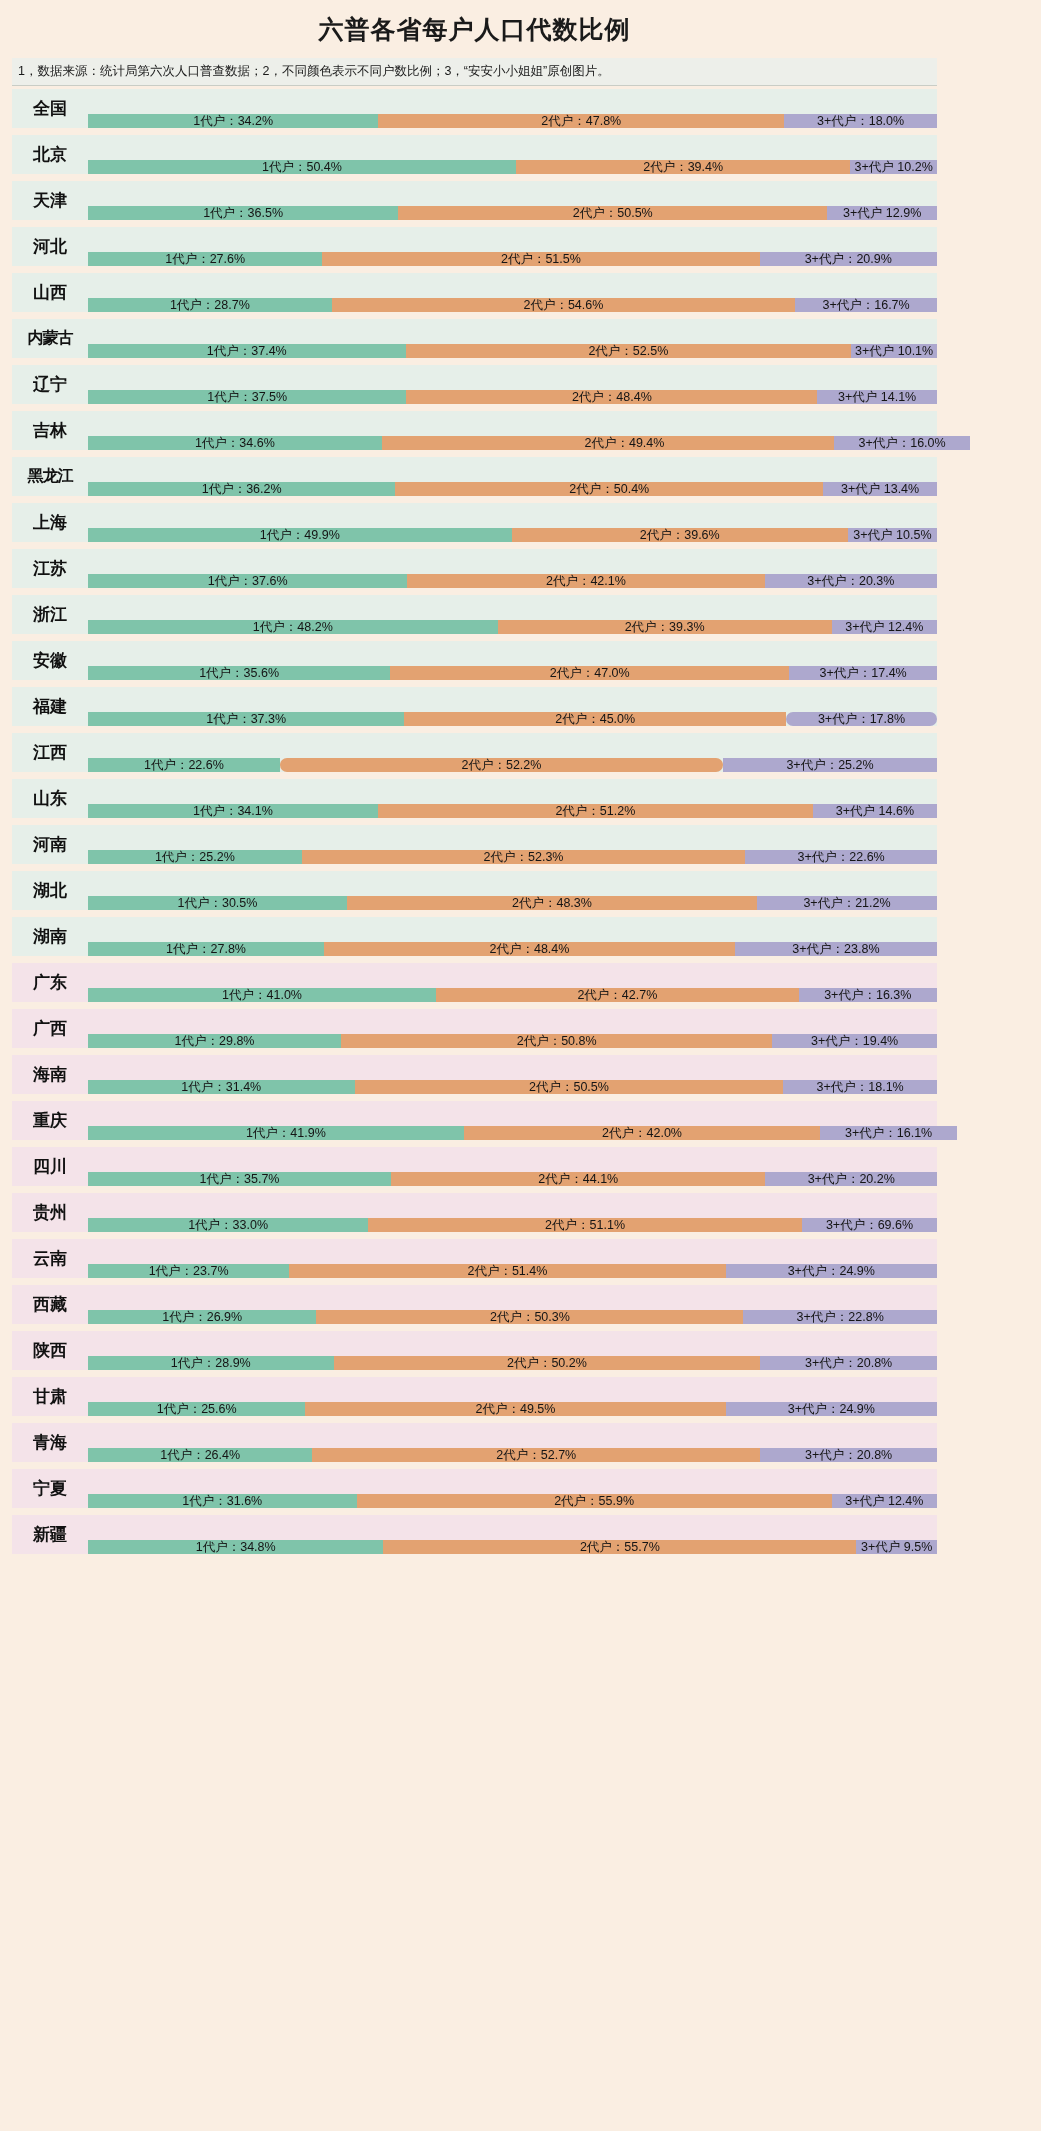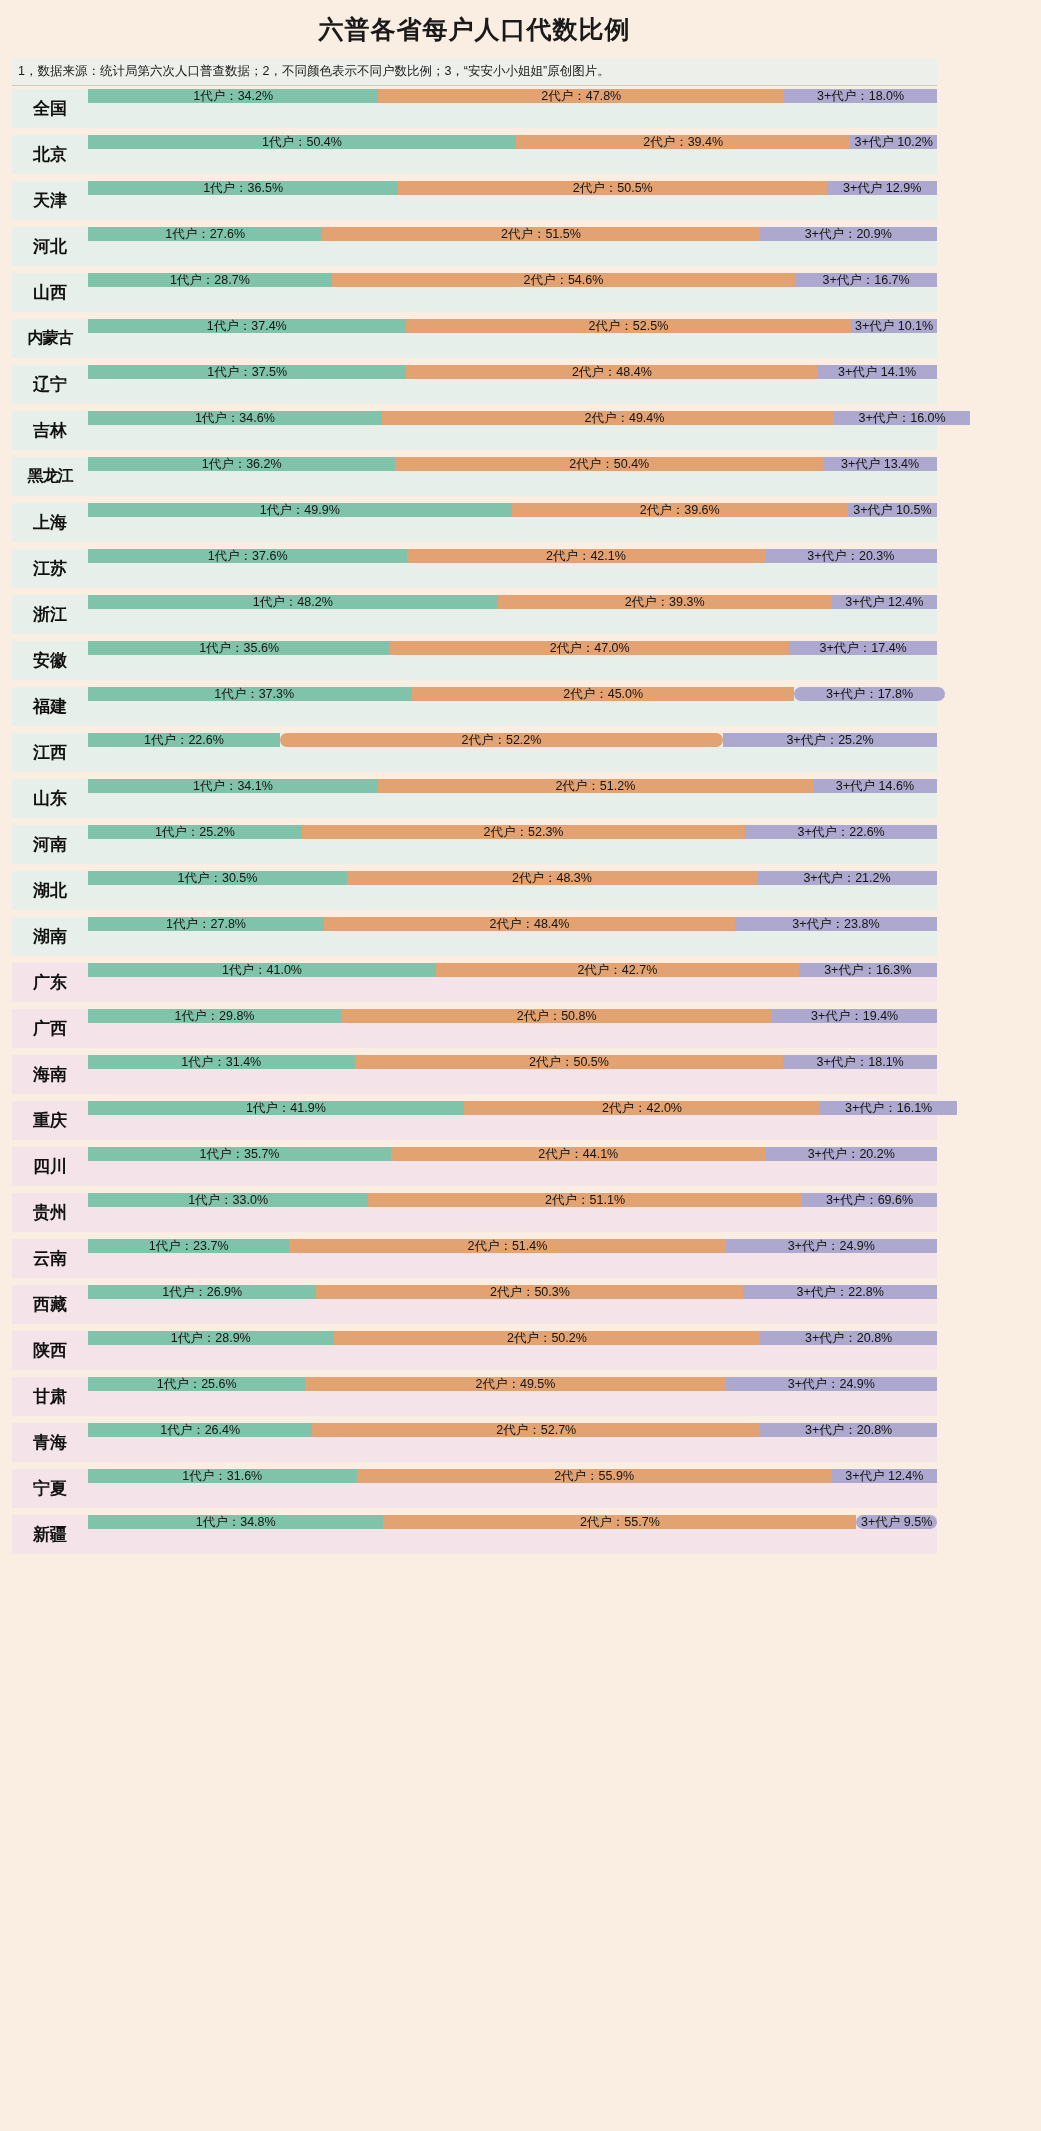--- a/index.html
+++ b/index.html
@@ -80,21 +80,21 @@
     font-weight: bold;
     color: #111;
     font-family: "Liberation Serif", "DejaVu Serif", serif;
     letter-spacing: 0px;
   }
   .row-label.narrow { letter-spacing: -1px; font-size: 16px; }
 
   .bar {
     flex: 1;
     display: flex;
-    align-items: flex-start;
+    align-items: flex-end;
   }
   .seg {
     display: flex;
     align-items: center;
     justify-content: center;
     text-align: center;
     font-size: 12.5px;
     color: #151515;
     line-height: 1.15;
     overflow: hidden;
@@ -299,21 +299,21 @@
             <span class="seg-inner">2代户：47.0%</span>
           </div>
           <div class="seg seg-3" style="flex: 0 0 17.4%;">
             <span class="seg-inner">3+代户：17.4%</span>
           </div>
         </div>
       </div>
       <div class="row bg-green">
         <div class="row-label">福建</div>
         <div class="bar">
-          <div class="seg seg-1" style="flex: 0 0 37.2627%; padding-left: 8px;">
+          <div class="seg seg-1" style="flex: 0 0 37.2627%;">
             <span class="seg-inner">1代户：37.3%</span>
           </div>
           <div class="seg seg-2" style="flex: 0 0 44.955%;">
             <span class="seg-inner">2代户：45.0%</span>
           </div>
           <div class="seg seg-3" style="flex: 0 0 17.7822%; border-radius: 15px;">
             <span class="seg-inner">3+代户：17.8%</span>
           </div>
         </div>
       </div>
@@ -557,20 +557,20 @@
       </div>
       <div class="row bg-pink">
         <div class="row-label">新疆</div>
         <div class="bar">
           <div class="seg seg-1" style="flex: 0 0 34.8%;">
             <span class="seg-inner">1代户：34.8%</span>
           </div>
           <div class="seg seg-2" style="flex: 0 0 55.7%;">
             <span class="seg-inner">2代户：55.7%</span>
           </div>
-          <div class="seg seg-3 wrap" style="flex: 0 0 9.5%; border-radius: 11px;">
+          <div class="seg seg-3 wrap" style="flex: 0 0 9.5%;">
             <span class="seg-inner">3+代户 9.5%</span>
           </div>
         </div>
       </div>
     </div>
 
 </div>
 
 </body></html>

